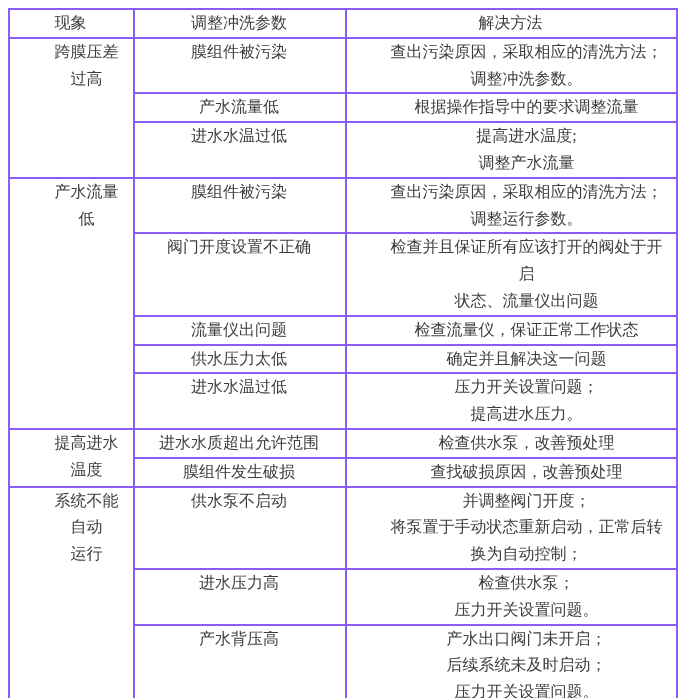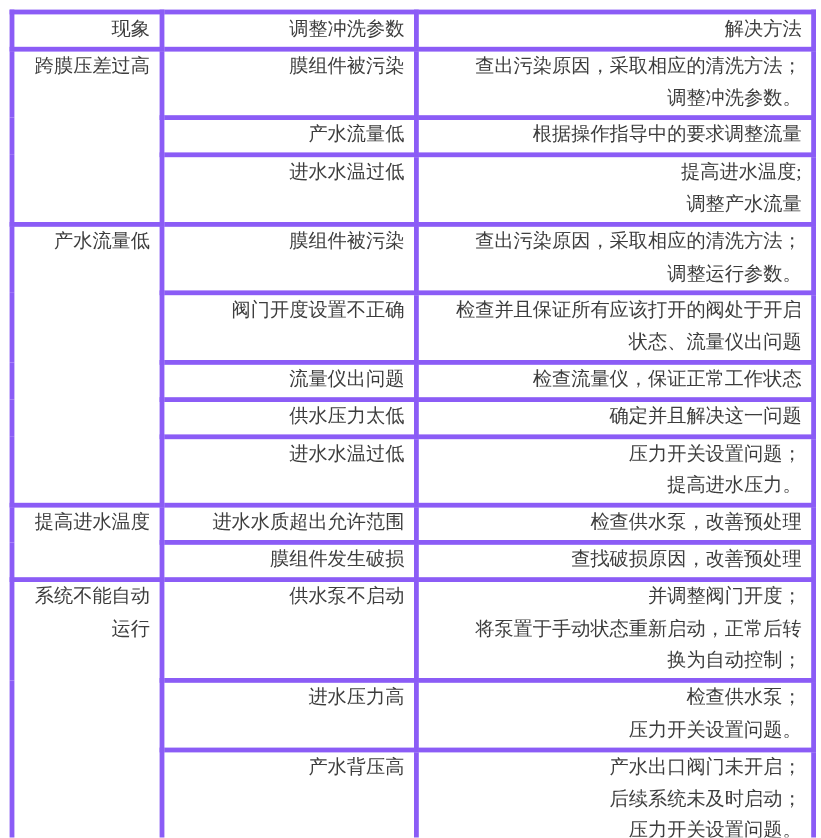--- a/index.html
+++ b/index.html
@@ -18,35 +18,35 @@
     padding: 8px 0 0 8px;
     font-family: "Liberation Serif", "DejaVu Serif", serif;
   }
   table.trouble-table {
     border-collapse: collapse;
     table-layout: fixed;
     width: 668px;
   }
   table.trouble-table th,
   table.trouble-table td {
-    border: 4px solid #8b5cf6;
+    border: 2px solid #8b5cf6;
     vertical-align: top;
-    text-align: right;
+    text-align: center;
     font-weight: normal;
     font-size: 16px;
     line-height: 26.8px;
     color: #3d3d3d;
     padding: 0 8px 0 6px;
     overflow: hidden;
     word-break: break-all;
   }
   .col-phenomenon { width: 125px; }
   .col-cause      { width: 212px; }
   .col-solution   { width: 331px; }
-  .line { display: block; }
+  .line { display: block; margin-left: 32px; }
 </style>
 </head>
 <body>
 
 <div class="doc-canvas">
   <table class="trouble-table">
     <colgroup>
       <col class="col-phenomenon">
       <col class="col-cause">
       <col class="col-solution">

